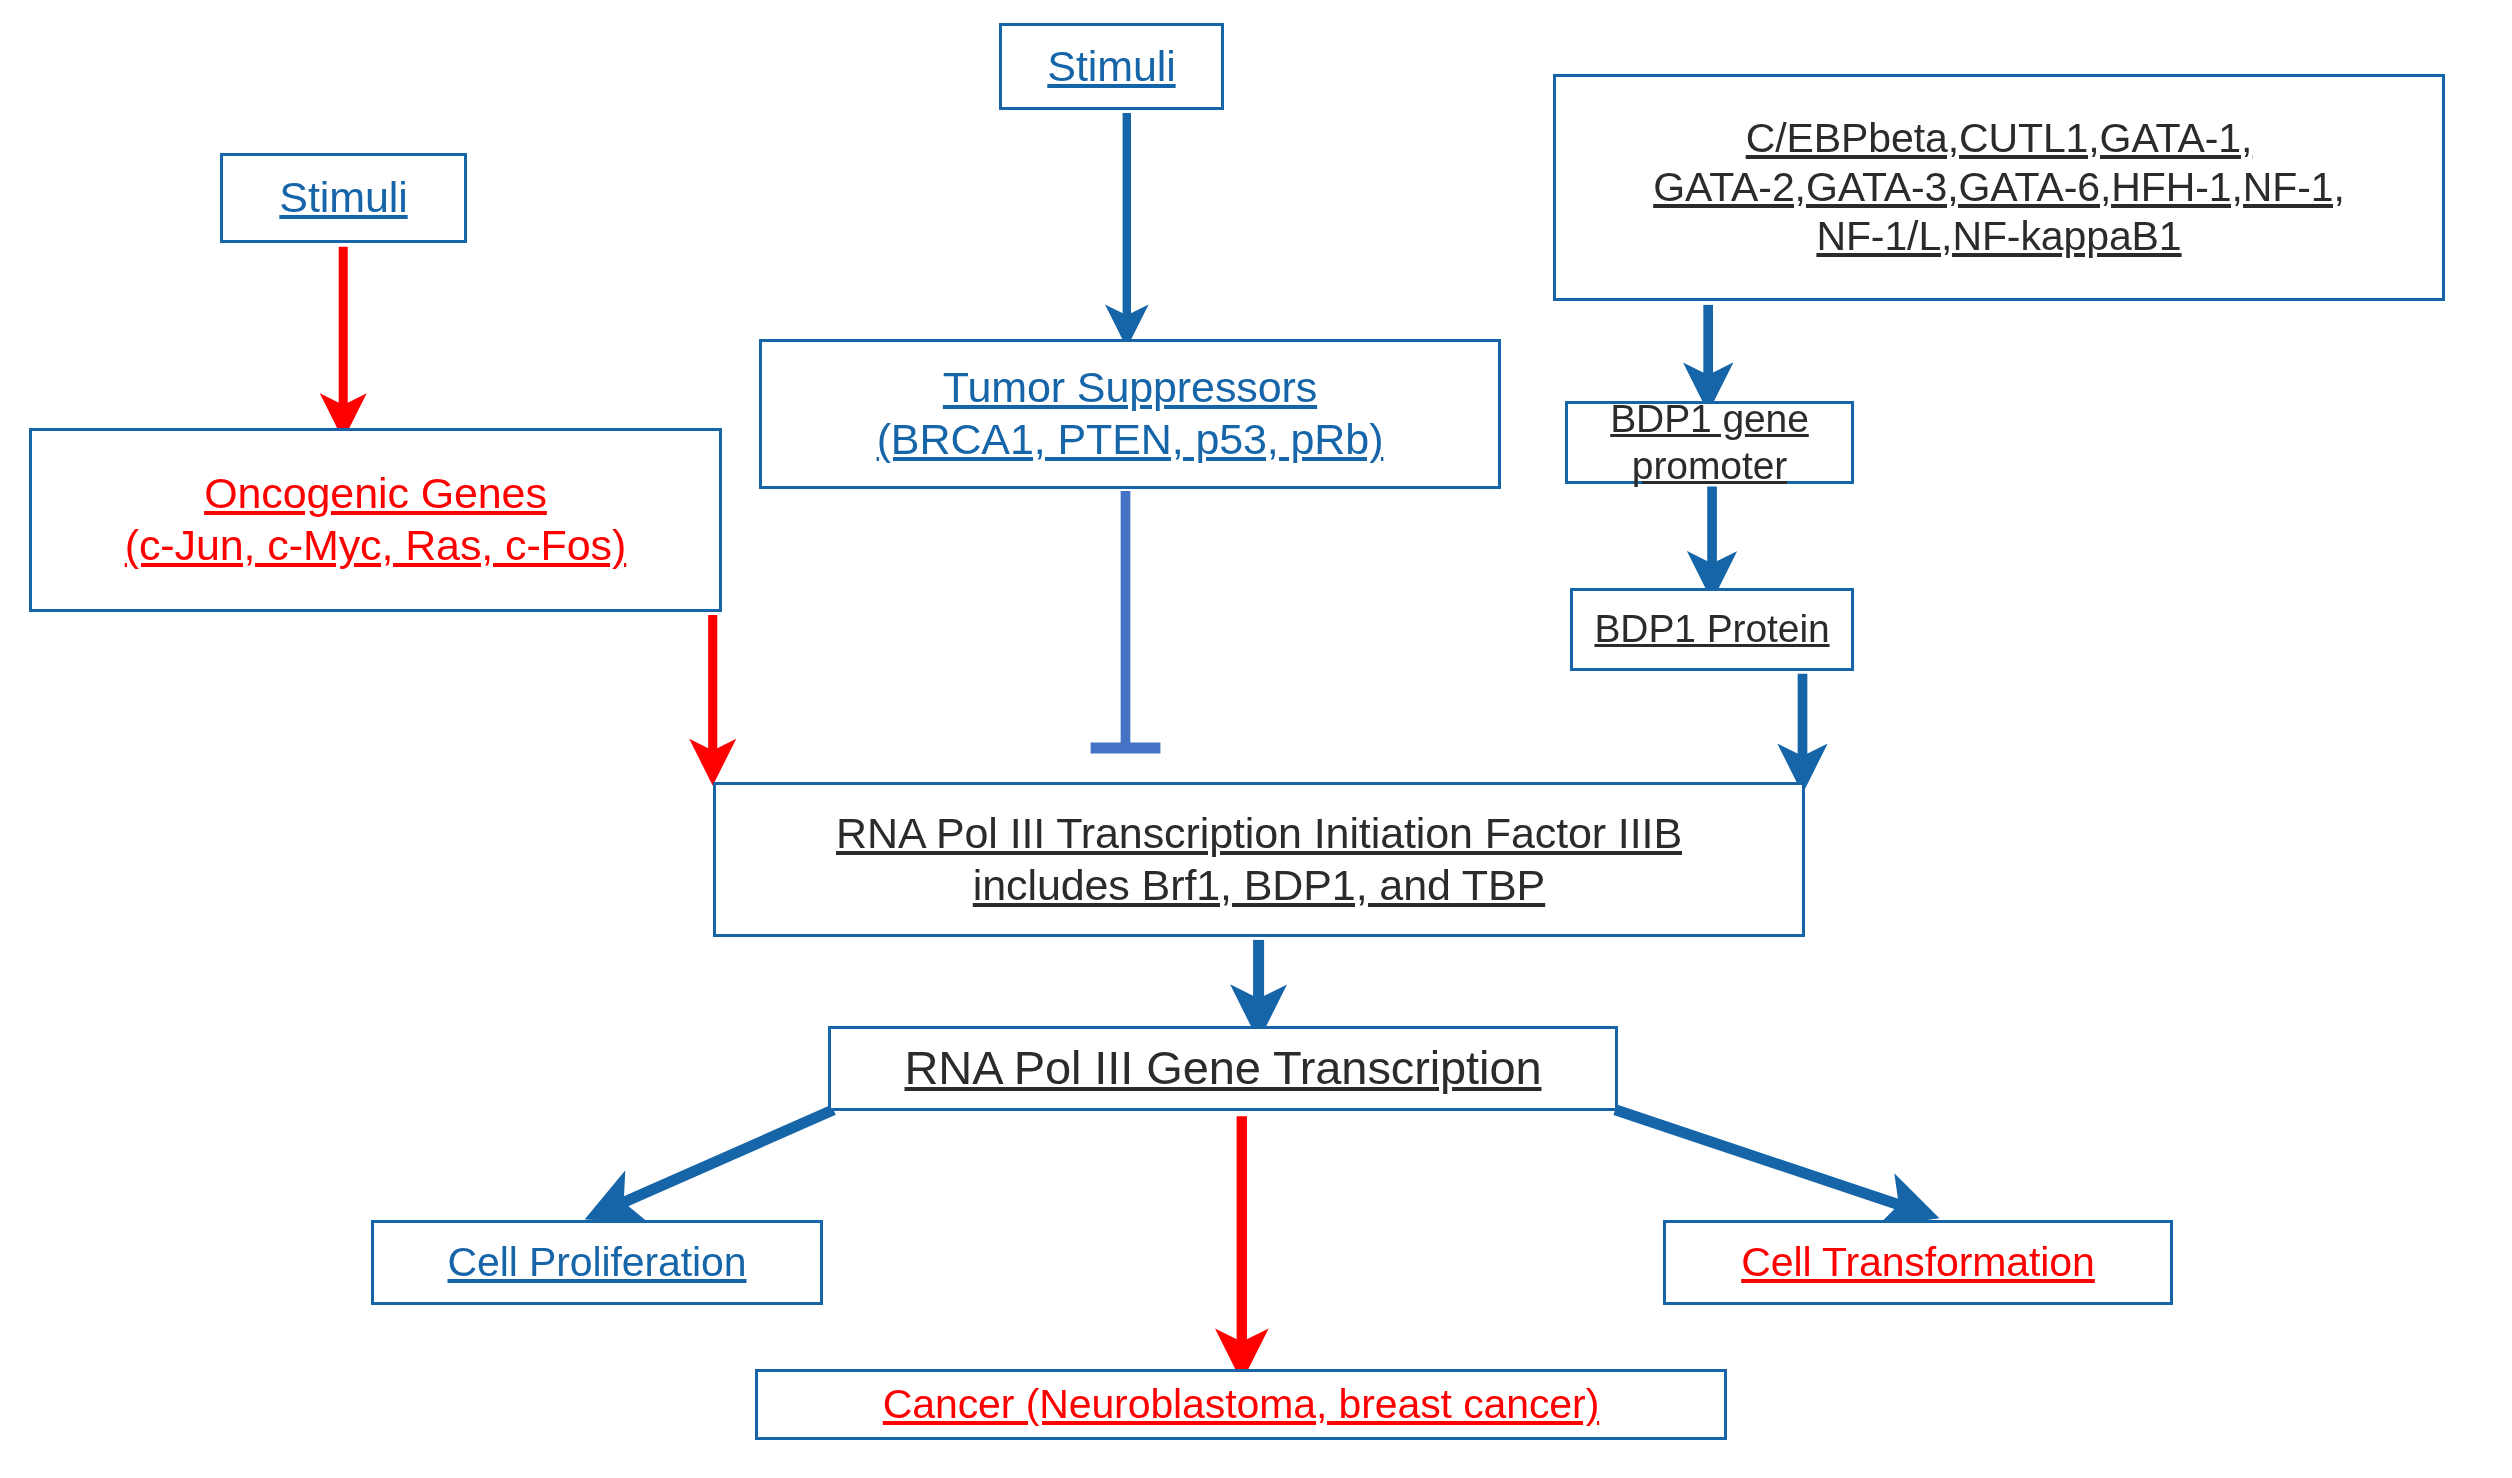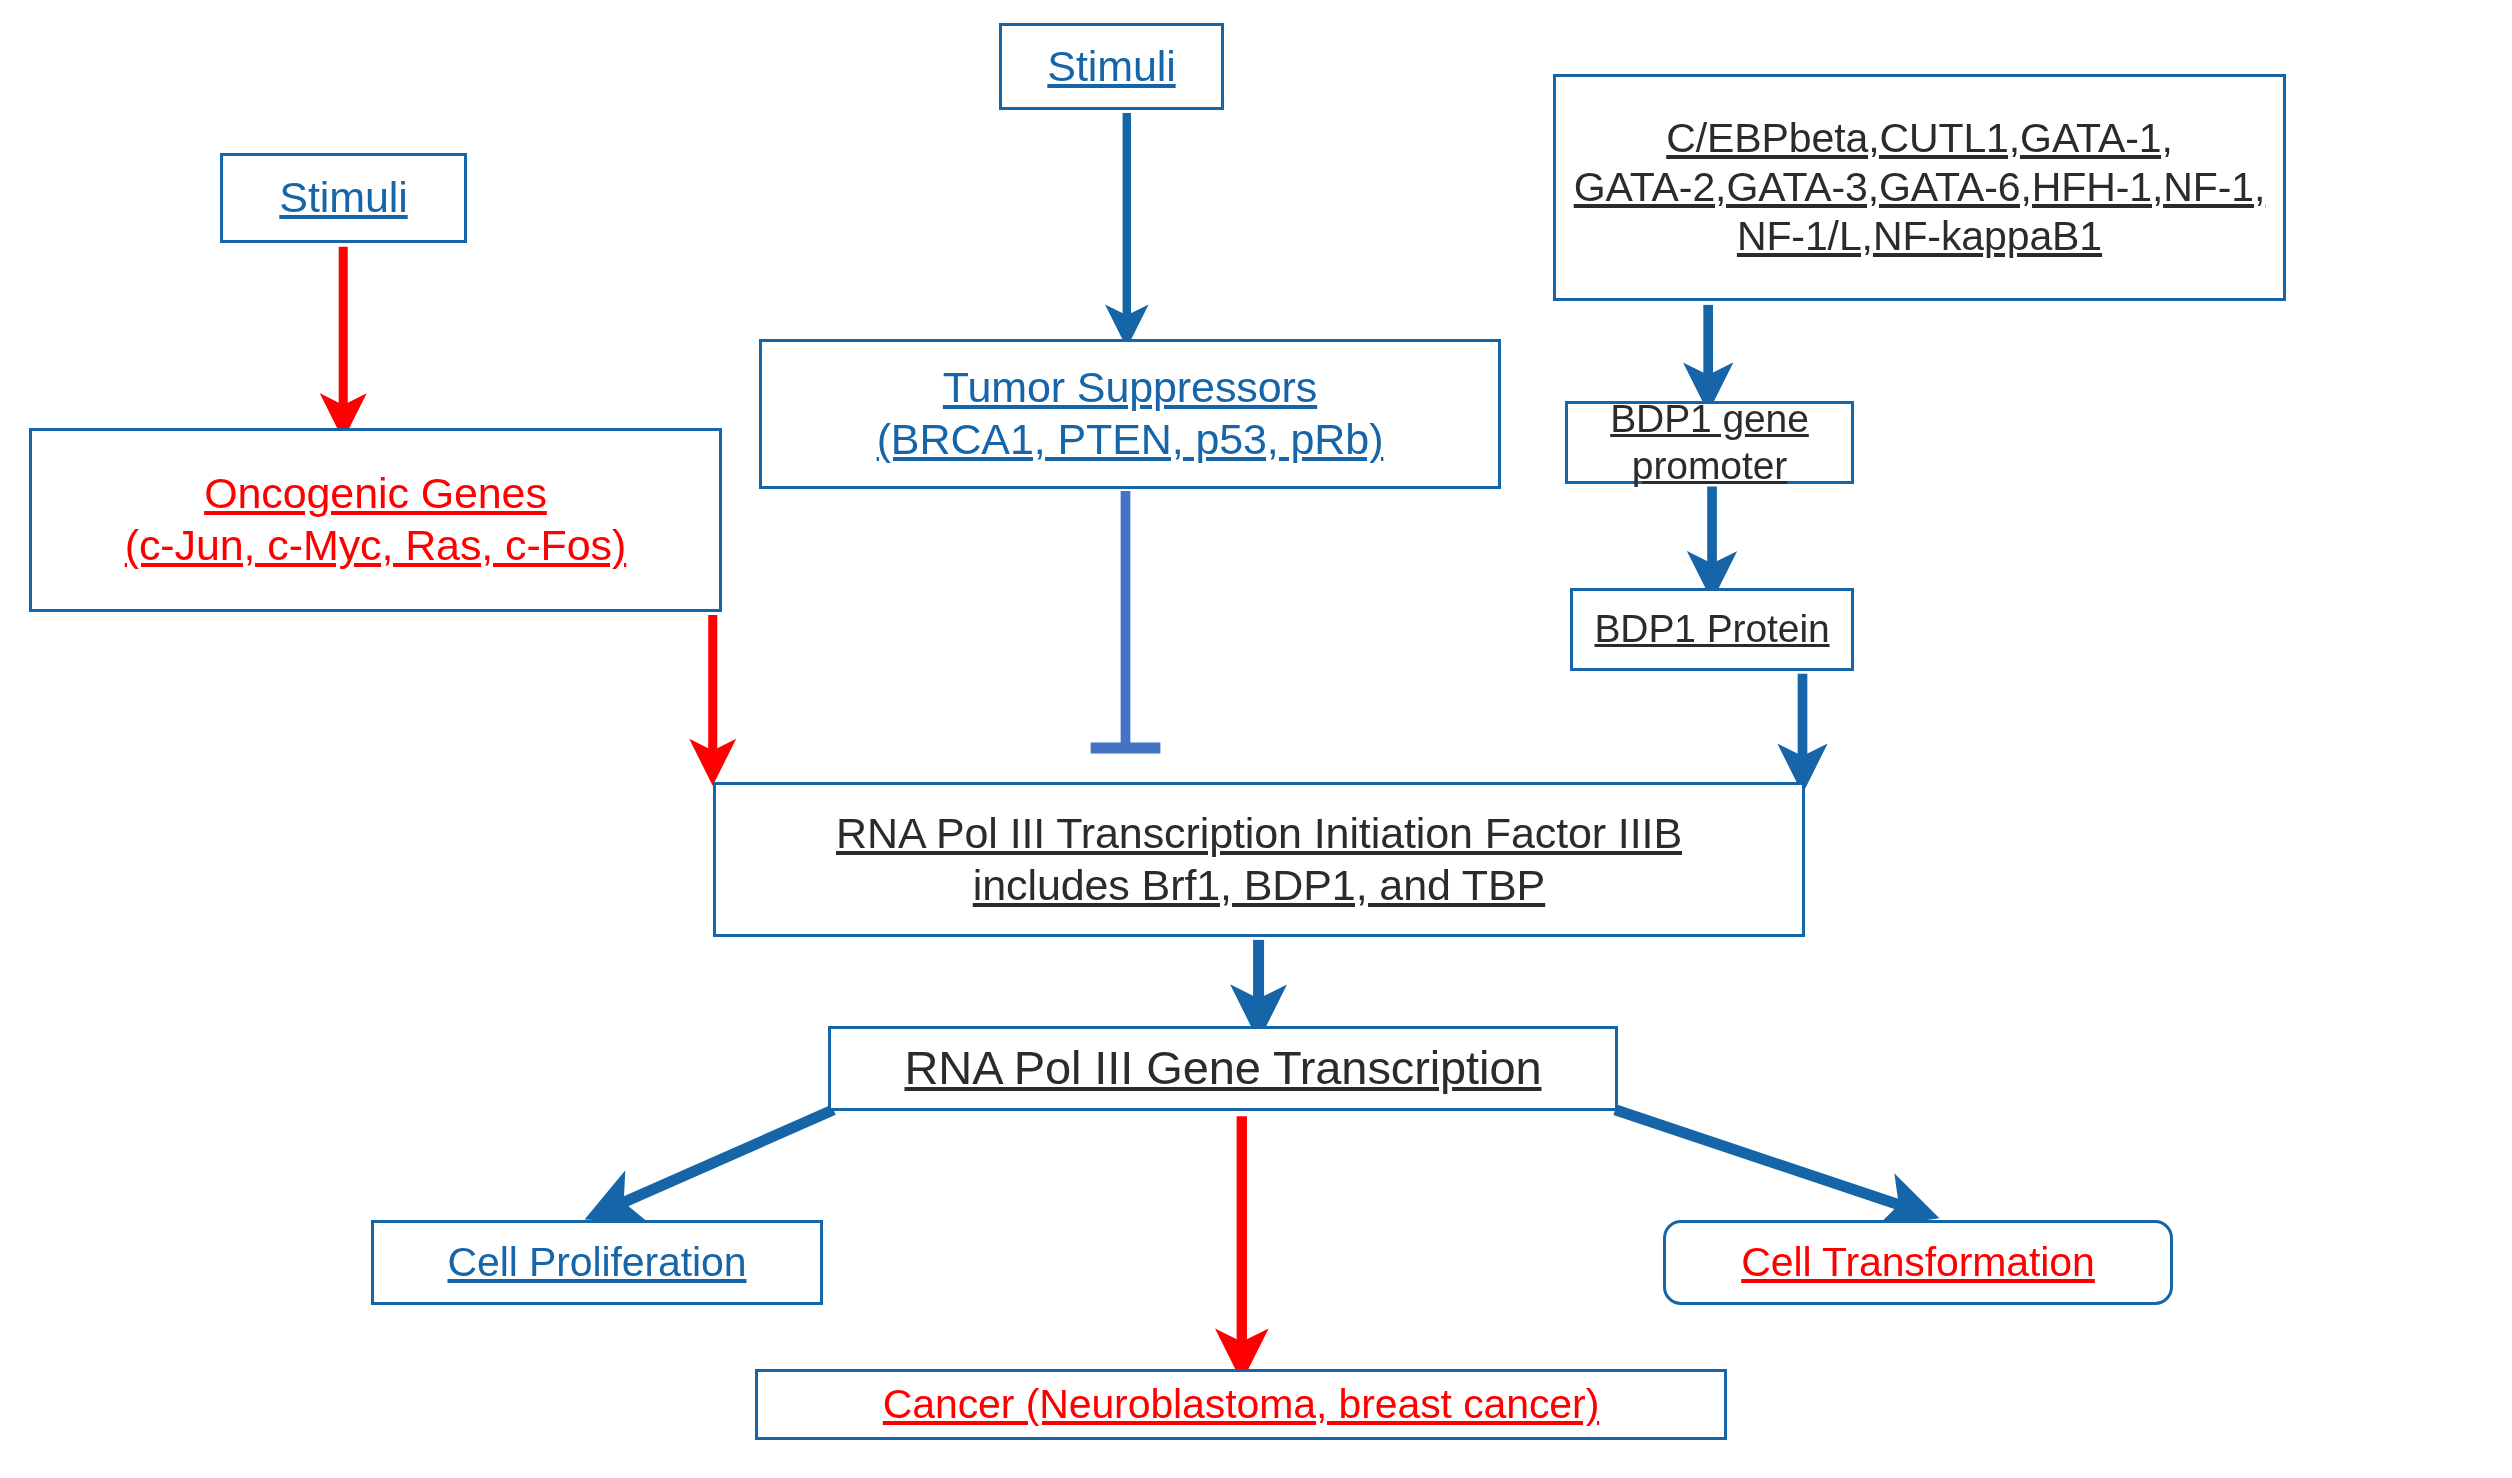--- a/index.html
+++ b/index.html
@@ -34,29 +34,29 @@
     letter-spacing: -0.1px;
     text-decoration: underline;
   }
   .txt-blue  { color: #1565a8; }
   .txt-red   { color: #ff0000; }
   .txt-black { color: #2b2b2b; }
 
   
   #node-stimuli-left     { left: 220px;  top: 153px;  width: 247px;  height: 90px;  font-size: 43px; }
   #node-stimuli-mid      { left: 999px; top: 23px;   width: 225px;  height: 87px;  font-size: 43px; }
-  #node-tfs              { left: 1553px; top: 74px;  width: 733px; height: 227px;  font-size: 41px; }
+  #node-tfs              { left: 1553px; top: 74px;  width: 892px; height: 227px;  font-size: 41px; }
   #node-oncogenic        { left: 29px;   top: 428px;  width: 693px; height: 184px;  font-size: 43px; }
   #node-tumor-suppressor { left: 759px; top: 339px;  width: 742px; height: 150px;  font-size: 43px; }
   #node-bdp1-promoter    { left: 1565px; top: 401px;  width: 289px;  height: 83px;  font-size: 39px; }
   #node-bdp1-protein     { left: 1570px; top: 588px;  width: 284px;  height: 83px;  font-size: 39px; }
   #node-tfiiib          { left: 713px; top: 782px; width: 1092px; height: 155px;  font-size: 43px; }
   #node-transcription    { left: 828px; top: 1026px; width: 790px; height: 85px;  font-size: 47px; }
   #node-proliferation    { left: 371px;  top: 1220px; width: 452px;  height: 85px;  font-size: 41px; }
-  #node-transformation   { left: 1663px; top: 1220px; width: 510px;  height: 85px;  font-size: 41px; border-radius: 18px; }
+  #node-transformation   { left: 1663px; top: 1220px; width: 510px;  height: 85px;  font-size: 41px; }
   #node-cancer           { left: 755px; top: 1369px; width: 972px; height: 71px;  font-size: 41px; }
 </style>
 </head>
 <body>
 
 <svg id="diagram" viewBox="0 0 3888 2288" xmlns="http://www.w3.org/2000/svg">
   <defs>
     <marker id="arrow-red" viewBox="0 0 12 12" refX="6" refY="6" markerWidth="5.2" markerHeight="5.2" orient="auto-start-reverse">
       <path d="M 0 0 L 12 6 L 0 12 L 3 6 z" fill="#ff0000"></path>
     </marker>

